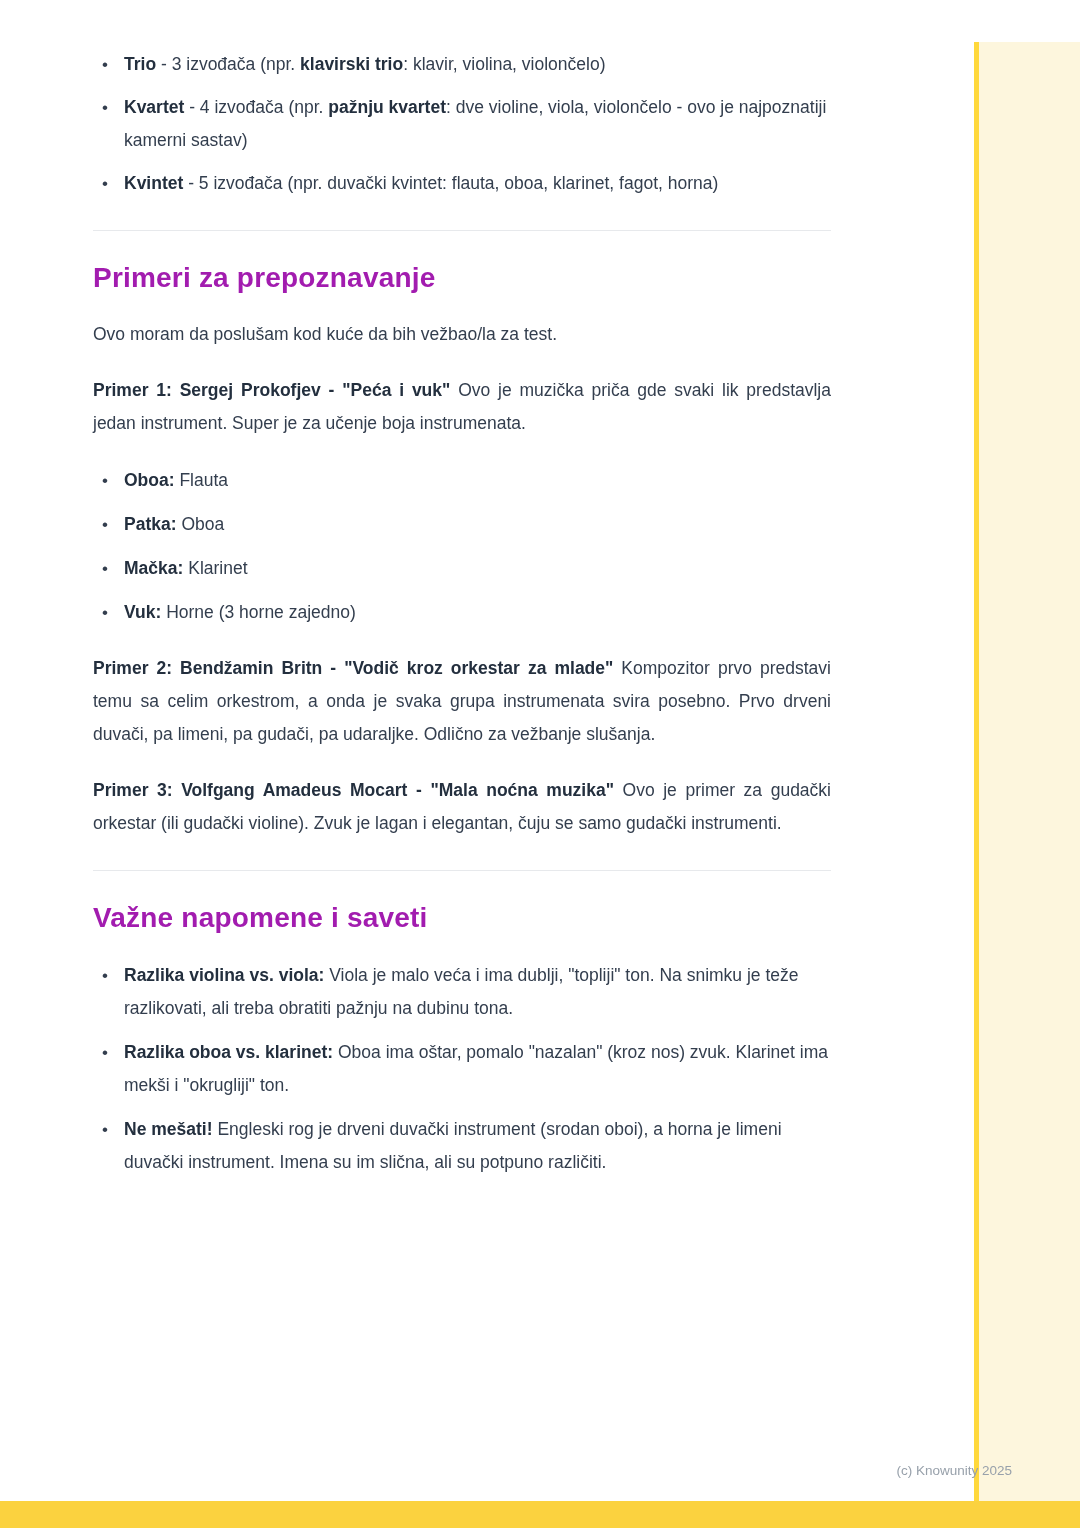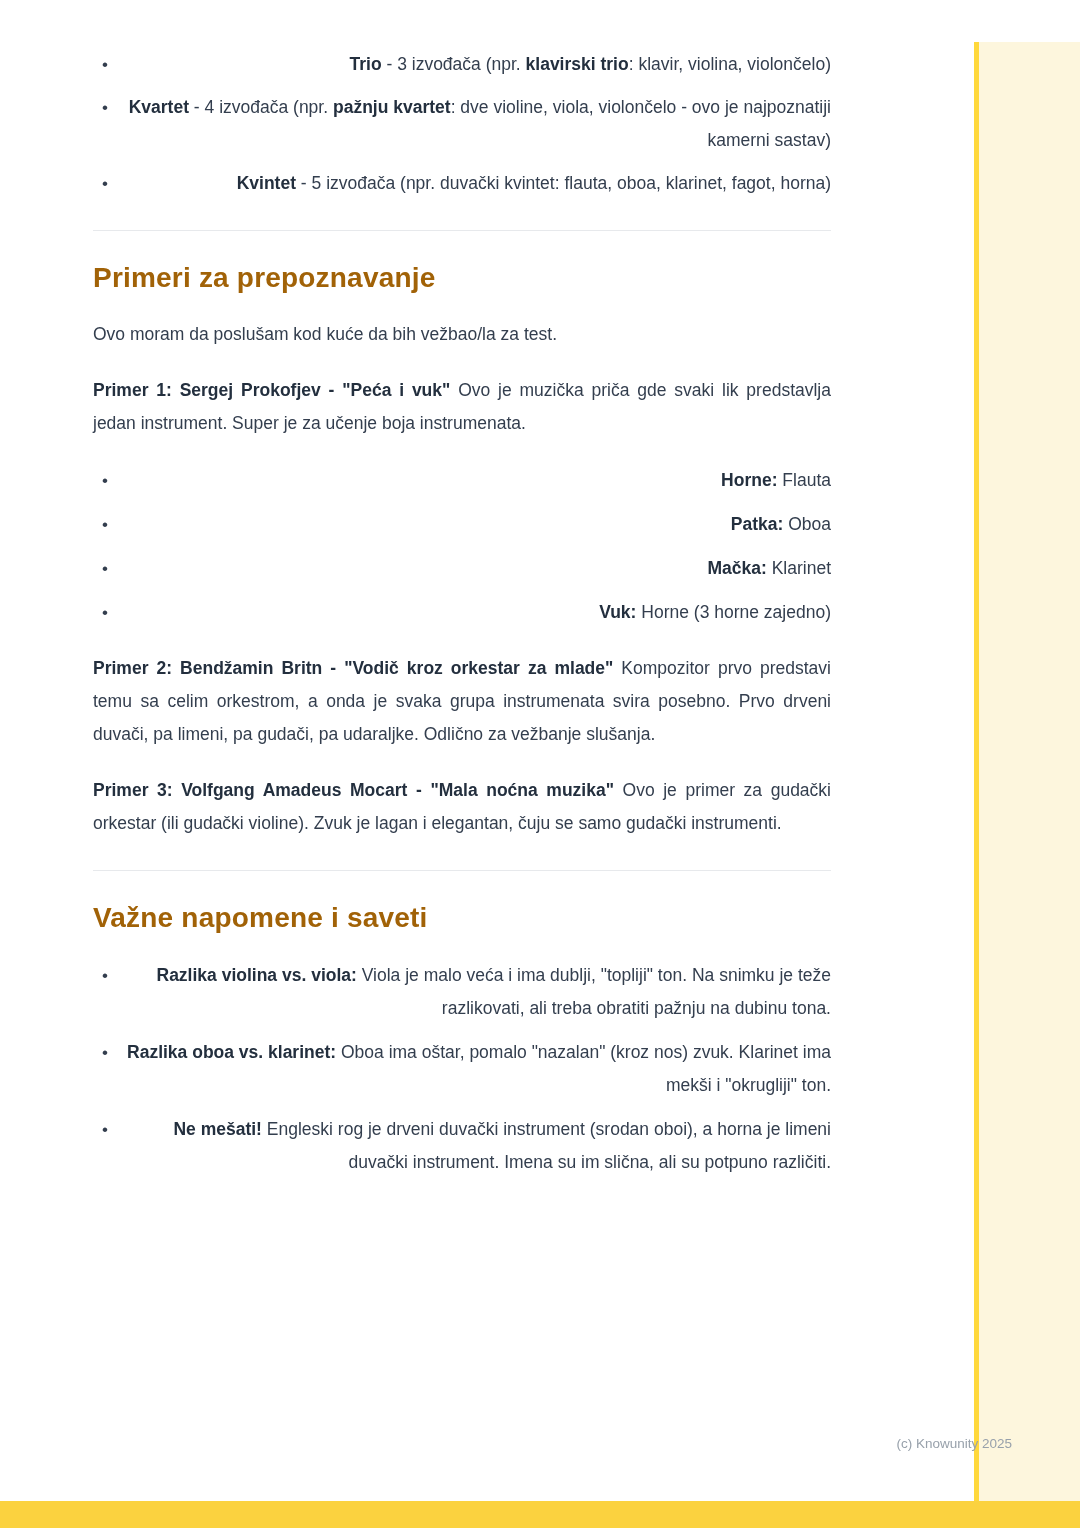--- a/index.html
+++ b/index.html
@@ -11,55 +11,55 @@
     color:#333e4e;
     overflow:hidden;
   }
   .content{
     position:absolute;
     left:93px;top:30px;width:738px;
     font-size:17.5px;line-height:33px;
   }
   .b{font-weight:700;color:#232f3e;}
   ul{list-style:none;margin:24px 0 0 0;padding:0;}
-  li{position:relative;padding-left:31px;margin-bottom:11px;text-align:right;}
+  li{position:relative;padding-left:31px;margin-bottom:11px;}
   li::before{
     content:"•";
     position:absolute;left:9px;top:0;
     color:#333e4e;font-size:17px;
   }
   .toplist{margin-top:18px;}
   .toplist li{margin-bottom:10px;}
   hr.divider{
     border:none;border-top:1px solid #e7e9ec;
     margin:30px 0 0 0;
   }
   h2.section-heading{
     margin:30px 0 0 0;
     font-size:28px;line-height:34px;
     font-weight:700;
-    color:#a16207;
+    color:#a21caf;
     letter-spacing:.2px;
   }
   p.para{margin:23px 0 0 0;}
   p.jp{text-align:justify;}
   .side-strip{
     position:absolute;top:42px;right:0;bottom:26px;
     width:101px;background:#fdf6dd;
   }
   .side-accent-line{
     position:absolute;top:42px;bottom:26px;
     right:101px;width:5px;background:#ffd83b;
   }
   .bottom-bar{
     position:absolute;left:0;right:0;bottom:0;height:27px;
     background:#fbd23f;
   }
   .watermark{
-    position:absolute;right:68px;bottom:76px;
+    position:absolute;right:68px;bottom:49px;
     font-size:13.5px;line-height:16px;
     color:#98a1ab;
     text-align:center;
   }
 </style>
 </head>
 <body>
 
 <div class="page">
 
@@ -73,21 +73,21 @@
 
     <hr class="divider">
 
     <h2 class="section-heading">Primeri za prepoznavanje</h2>
 
     <p class="para">Ovo moram da poslušam kod kuće da bih vežbao/la za test.</p>
 
     <p class="para jp"><span class="b">Primer 1: Sergej Prokofjev - "Peća i vuk"</span><span> Ovo je muzička priča gde svaki lik predstavlja jedan instrument. Super je za učenje boja instrumenata.</span></p>
 
     <ul>
-      <li><span class="b">Horne:</span><span> Flauta</span></li>
+      <li><span class="b">Oboa:</span><span> Flauta</span></li>
       <li><span class="b">Patka:</span><span> Oboa</span></li>
       <li><span class="b">Mačka:</span><span> Klarinet</span></li>
       <li><span class="b">Vuk:</span><span> Horne (3 horne zajedno)</span></li>
     </ul>
 
     <p class="para jp"><span class="b">Primer 2: Bendžamin Britn - "Vodič kroz orkestar za mlade"</span><span> Kompozitor prvo predstavi temu sa celim orkestrom, a onda je svaka grupa instrumenata svira posebno. Prvo drveni duvači, pa limeni, pa gudači, pa udaraljke. Odlično za vežbanje slušanja.</span></p>
 
     <p class="para jp"><span class="b">Primer 3: Volfgang Amadeus Mocart - "Mala noćna muzika"</span><span> Ovo je primer za gudački orkestar (ili gudački violine). Zvuk je lagan i elegantan, čuju se samo gudački instrumenti.</span></p>
 
     <hr class="divider">

